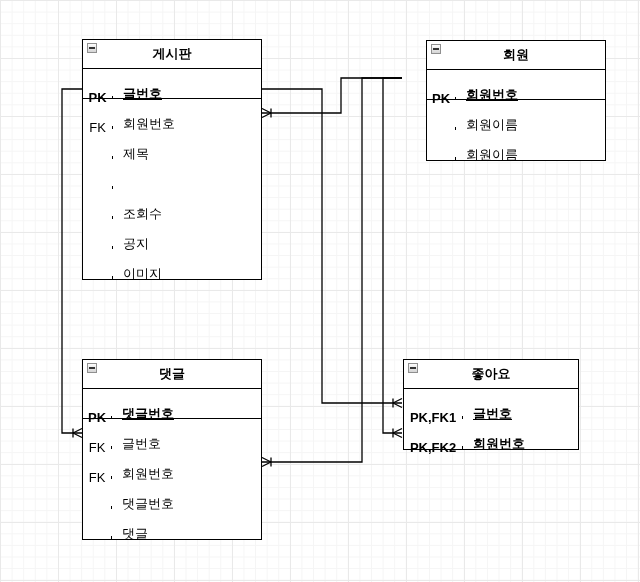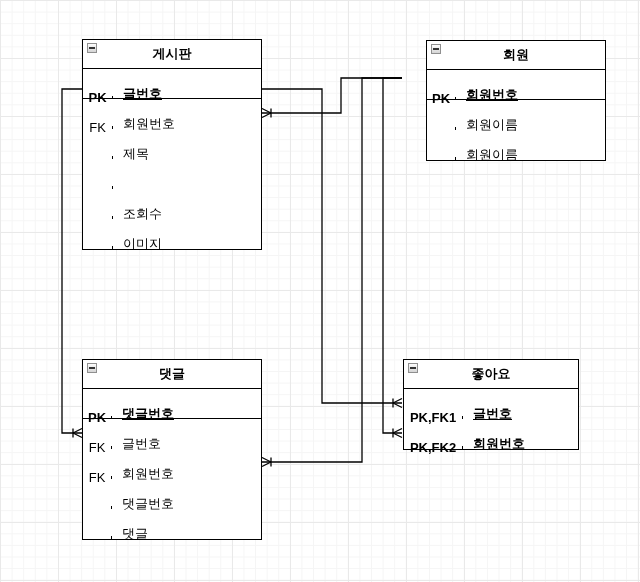--- a/index.html
+++ b/index.html
@@ -128,20 +128,24 @@
     </div>
     <div class="row">
       <span class="key kw30"></span>
     </div>
     <div class="row">
       <span class="key kw30"></span>
       <span class="name">조회수</span>
     </div>
     <div class="row">
       <span class="key kw30"></span>
+      <span class="name">공지</span>
+    </div>
+    <div class="row">
+      <span class="key kw30"></span>
       <span class="name">이미지</span>
     </div>
   </div>
 
   <div class="entity" id="ent-member">
     <div class="title-row">
       <span class="collapse">
           <span class="minus"></span>
         </span>
       <span>회원</span>

